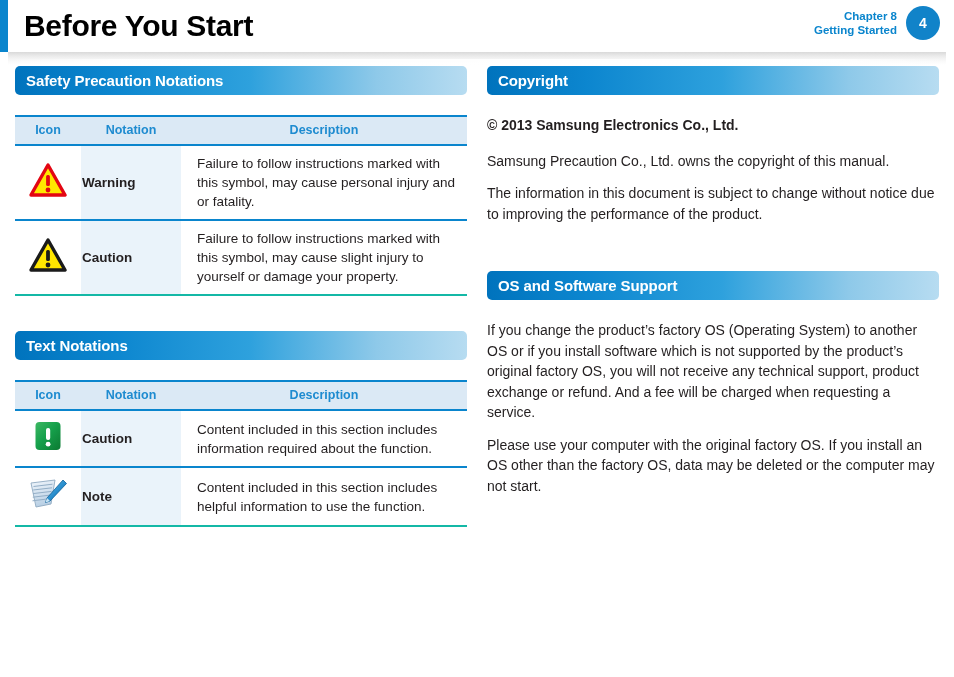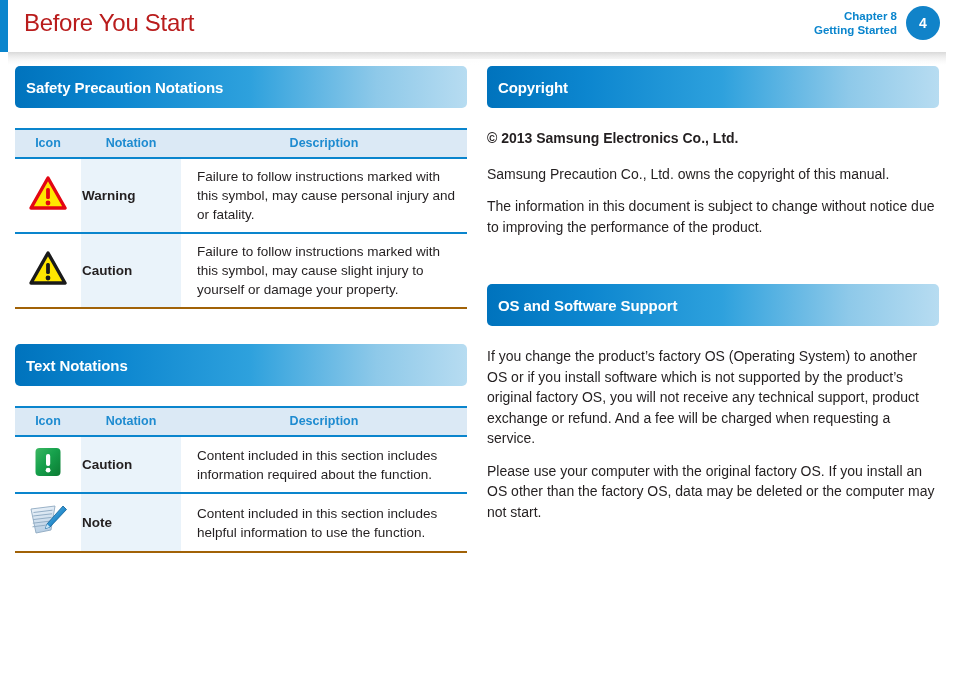--- a/index.html
+++ b/index.html
@@ -27,23 +27,23 @@
     left: 0;
     top: 0;
     width: 8px;
     height: 52px;
     background: #0a85cd;
   }
   .header-title {
     position: absolute;
     left: 24px;
     top: 9px;
-    font-size: 24px;
-    font-weight: normal;
-    color: #b91c1c;
+    font-size: 30px;
+    font-weight: bold;
+    color: #000000;
     letter-spacing: -0.3px;
   }
   .header-right {
     position: absolute;
     right: 14px;
     top: 6px;
     display: flex;
     align-items: center;
     gap: 9px;
   }
@@ -96,42 +96,42 @@
   }
   .col {
     position: absolute;
     width: 452px;
   }
   .col-left  { left: 15px;  }
   .col-right { left: 487px; }
 
   
   .section-bar {
-    height: 42px;
+    height: 29px;
     border-radius: 5px;
     background: linear-gradient(to right, #0073bd 0%, #0c86cf 22%, #2ea1dd 52%, #8ec9e9 80%, #b7dcf1 100%);
     display: flex;
     align-items: center;
     padding-left: 11px;
     box-sizing: border-box;
     margin-bottom: 20px;
   }
   .section-bar-title {
     color: #ffffff;
     font-size: 15px;
     font-weight: bold;
     letter-spacing: -0.1px;
   }
 
   
   .ntable {
     width: 100%;
     border-collapse: collapse;
     border-top: 2px solid #0a85cd;
-    border-bottom: 2px solid #a16207;
+    border-bottom: 2px solid #14b8a6;
     table-layout: fixed;
     margin-top: 12px;
   }
   .ntable thead th {
     background: #dbe9f5;
     color: #1e8bd0;
     font-size: 12.5px;
     font-weight: bold;
     padding: 6px 0 7px 0;
     text-align: center;

